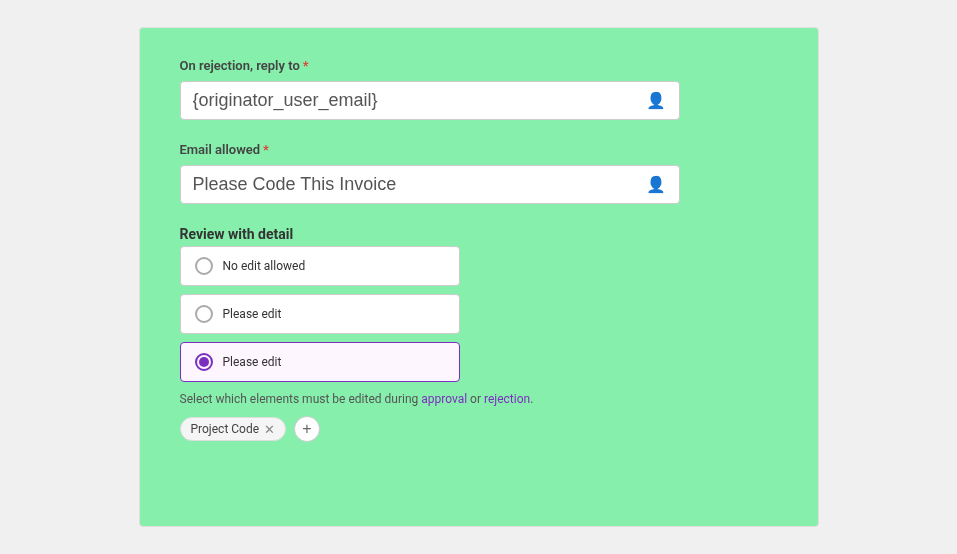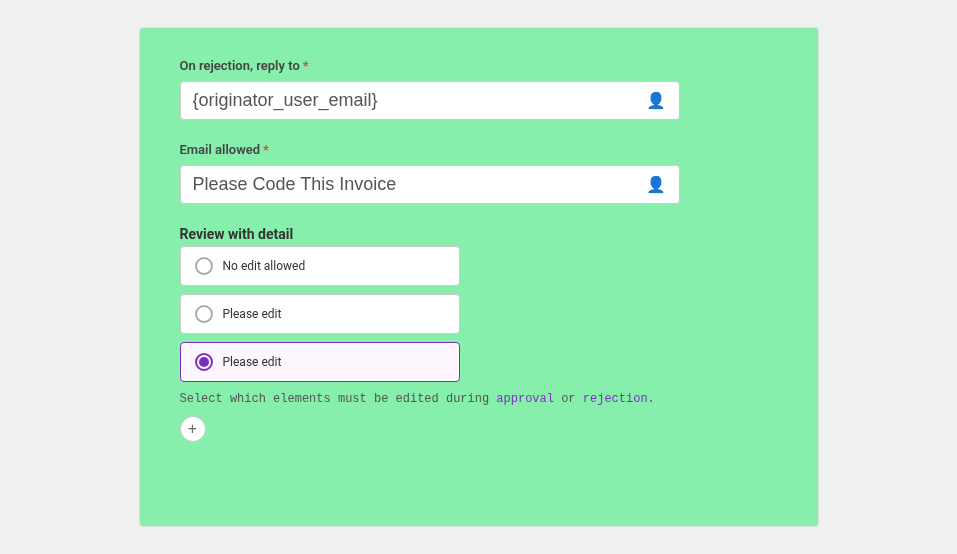--- a/index.html
+++ b/index.html
@@ -129,21 +129,20 @@
     .radio-label {
       font-size: 12px;
       color: #333;
     }
 
     .select-hint {
       font-size: 12px;
       color: #555;
       margin-top: 10px;
       margin-bottom: 10px;
-      font-family: Liberation Mono, monospace;
     }
 
     .select-hint a {
       color: #7b2fbe;
       text-decoration: none;
     }
 
     .tags-row {
       display: flex;
       align-items: center;
@@ -230,18 +229,22 @@
         <div class="radio-inner"></div>
       </div>
       <span class="radio-label">Please edit</span>
     </div>
 
     <div class="select-hint">
       Select which elements must be edited during <a>approval</a> or <a>rejection</a>.
     </div>
 
     <div class="tags-row">
+      <div class="tag">
+        <span>Project Code</span>
+        <span class="tag-remove">✕</span>
+      </div>
       <button class="add-tag-btn">+</button>
     </div>
 
   </div>
 
 </div>
 
 </body></html>

